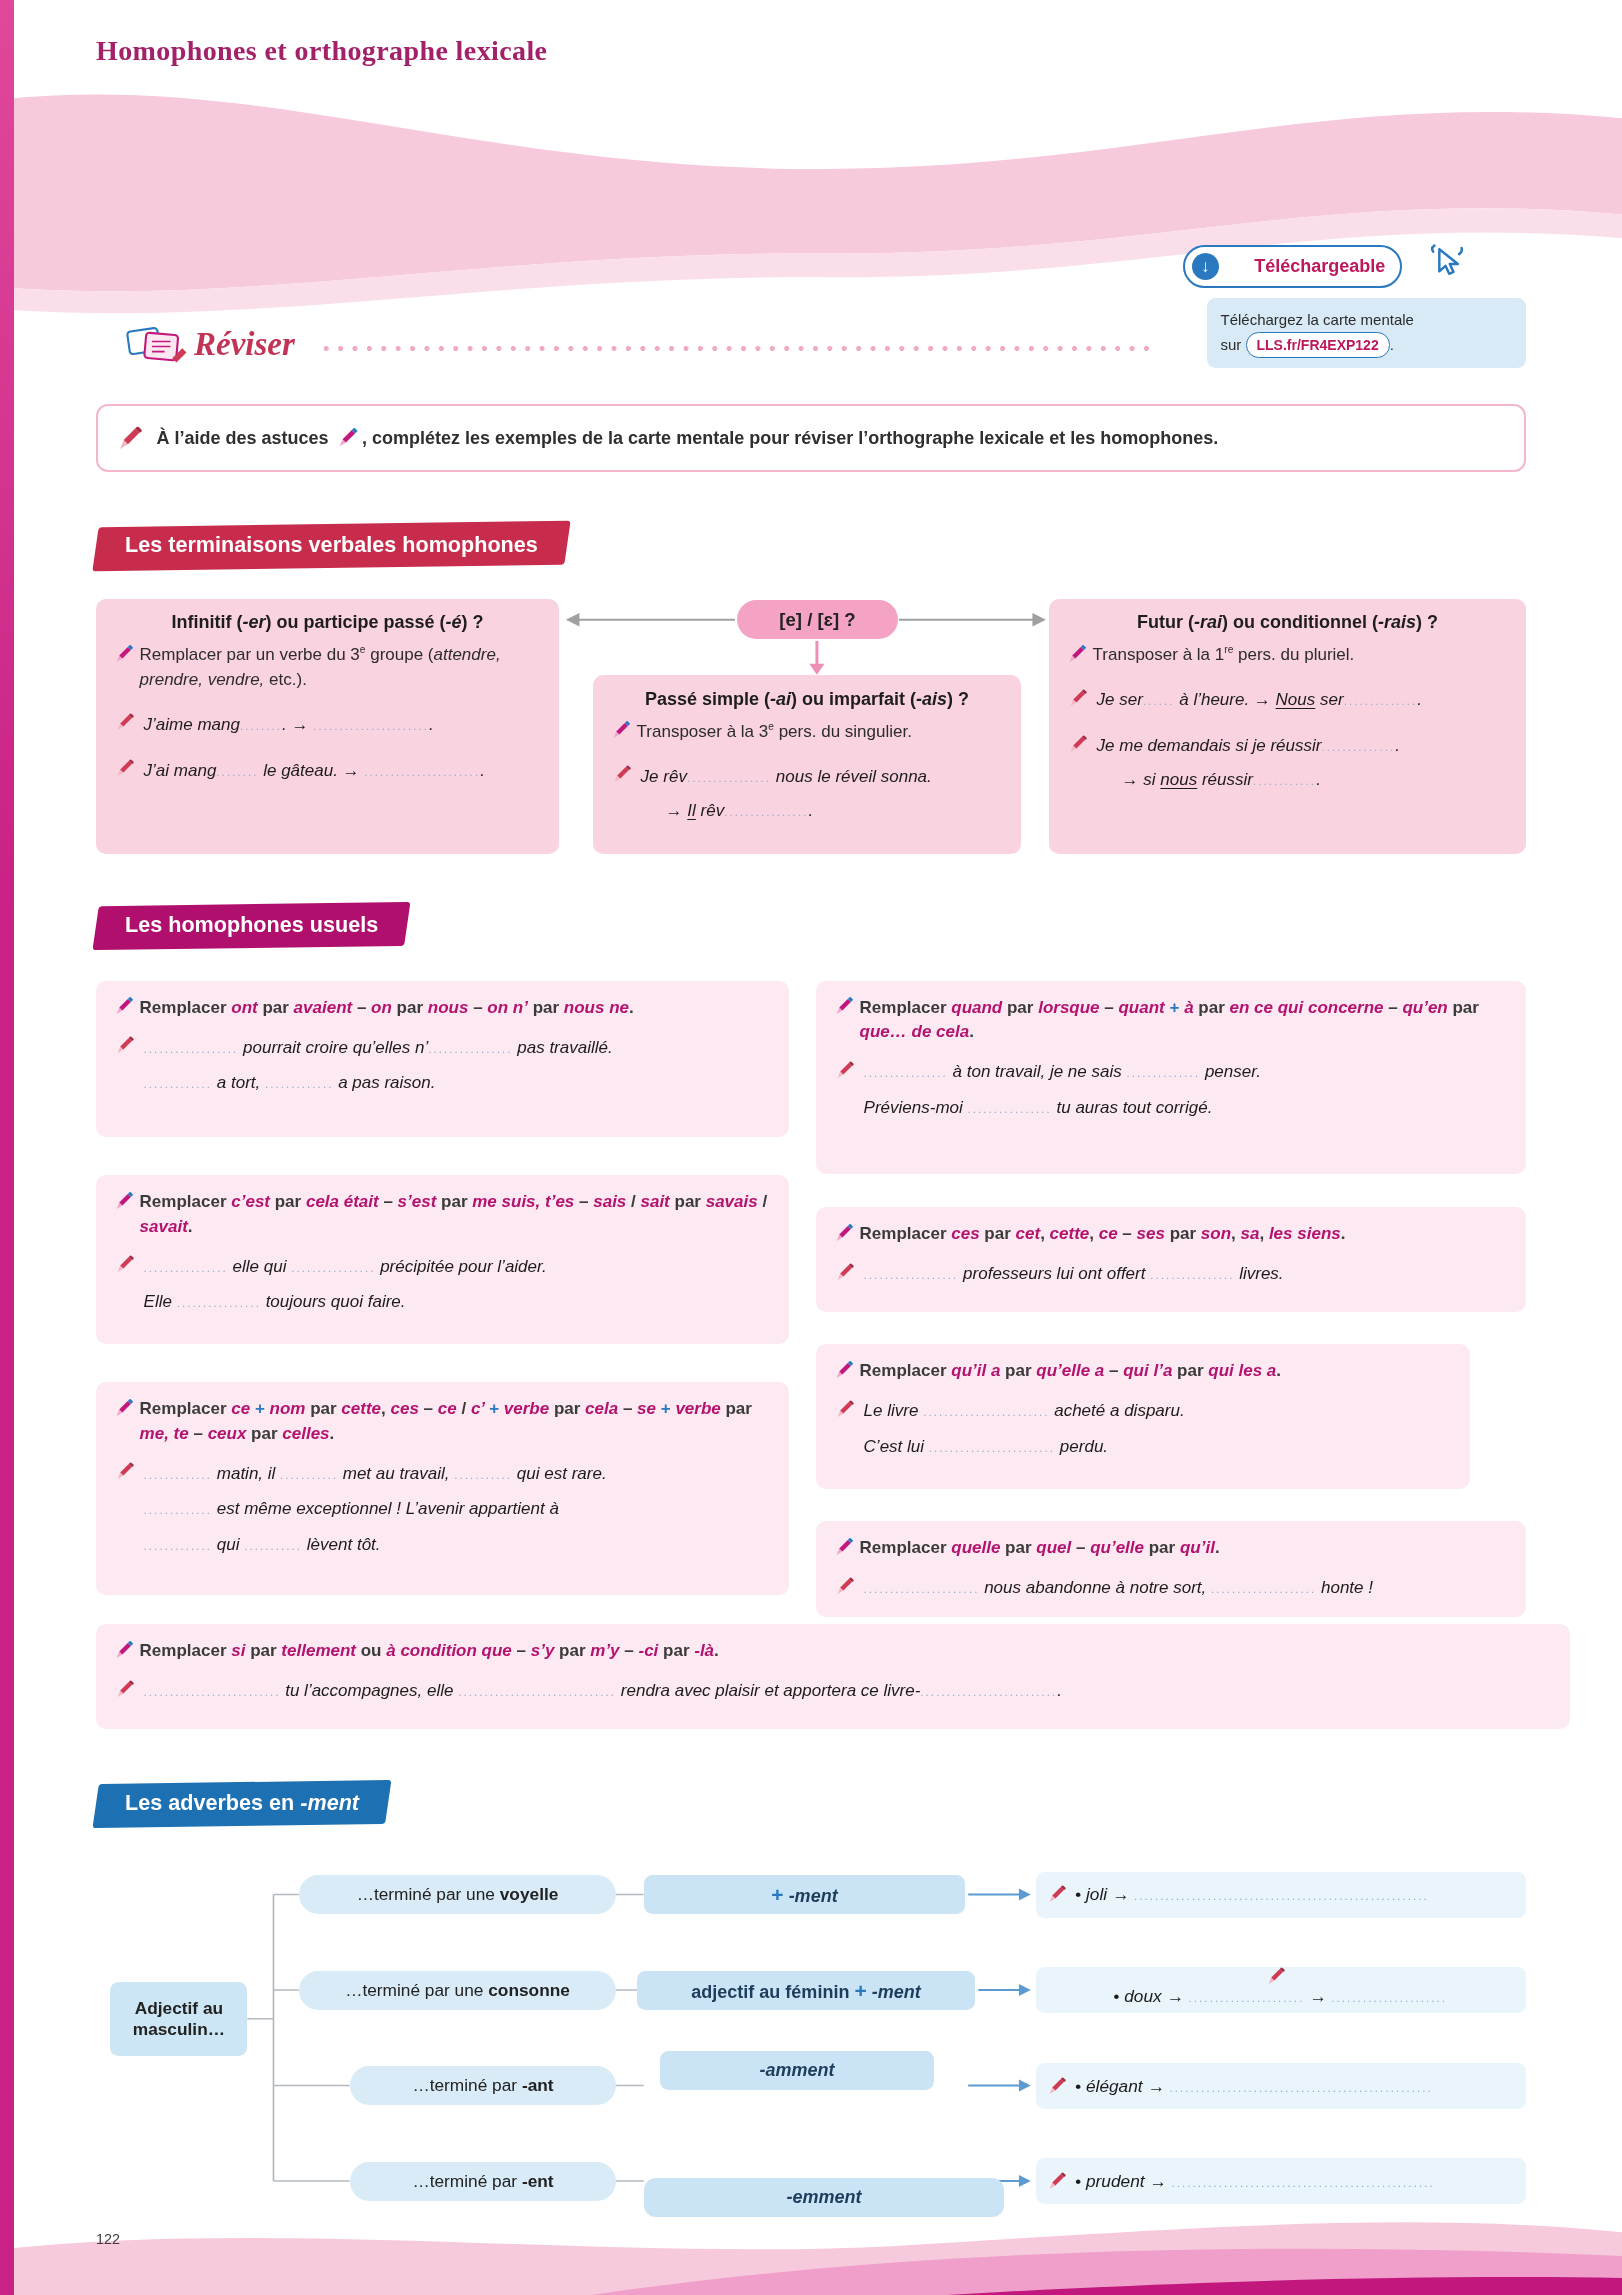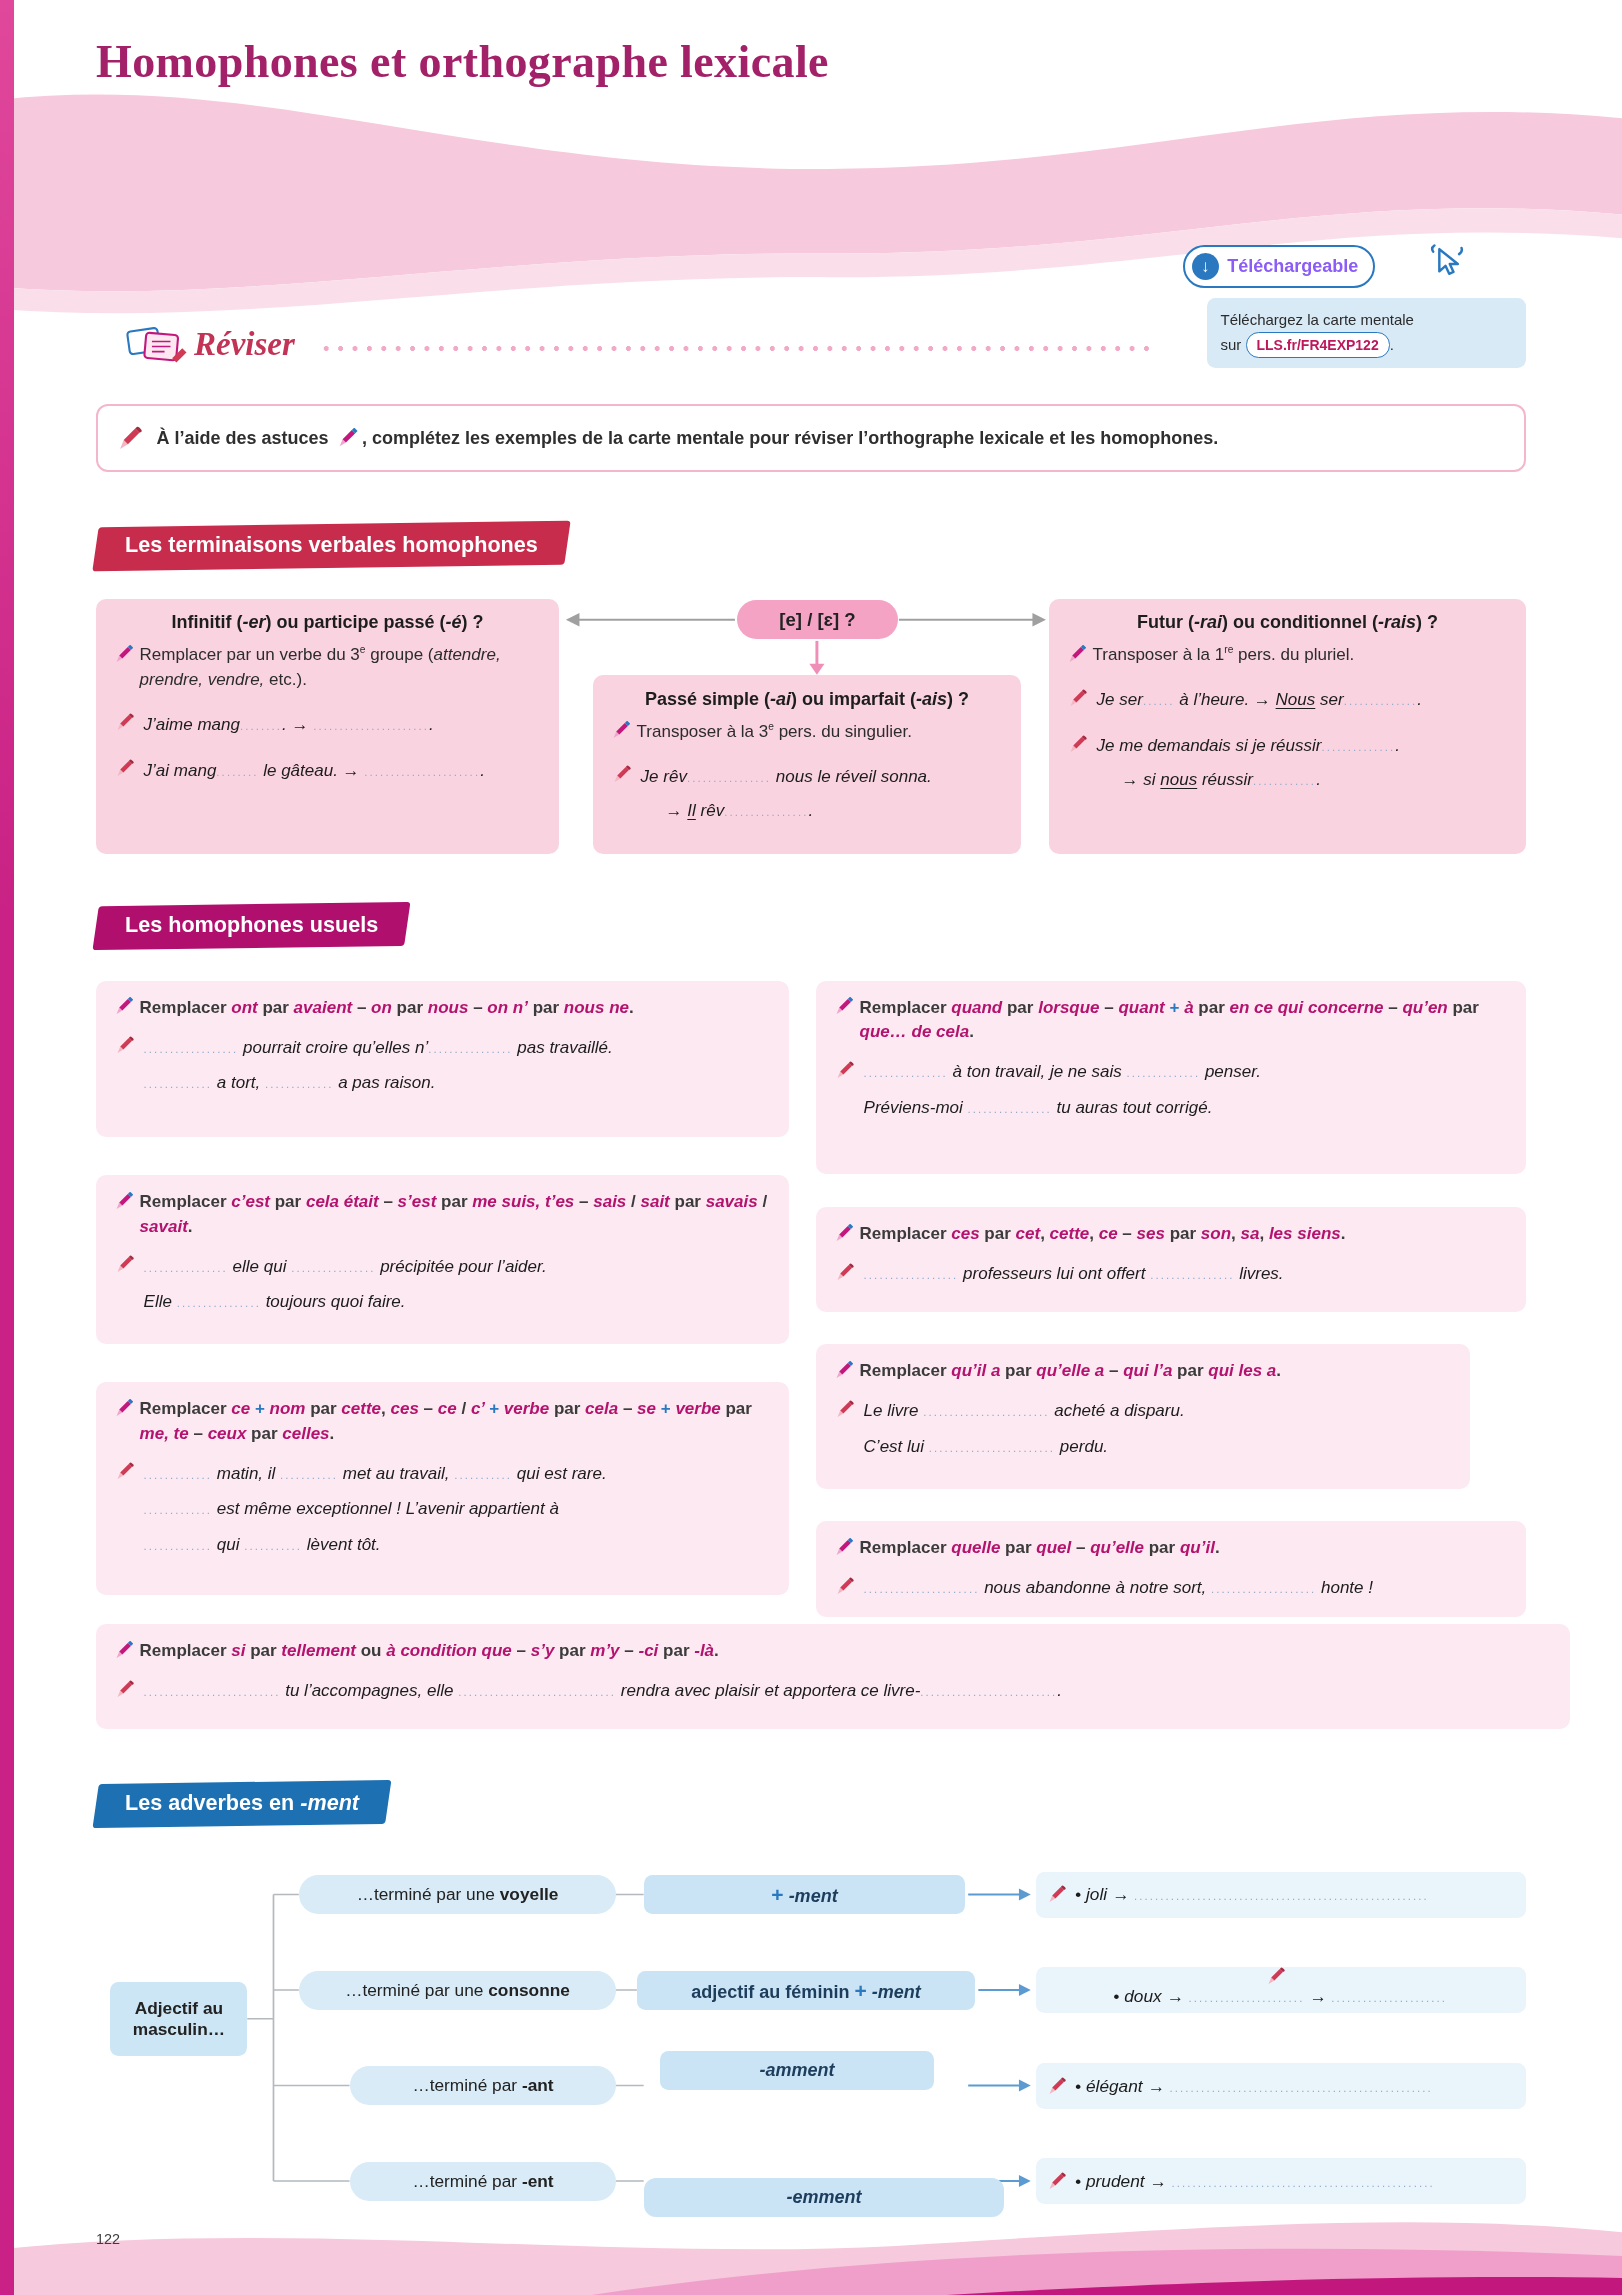--- a/index.html
+++ b/index.html
@@ -7,28 +7,28 @@
   .page{position:relative;width:1623px;height:2295px;background:#fff;overflow:hidden;
         font-family:"Liberation Sans","DejaVu Sans",sans-serif;color:#2c2c2c;}
   svg.deco{position:absolute;left:0;}
   .wave-top{top:0;width:1623px;height:338px;}
   .wave-bottom{bottom:0;width:1623px;height:127px;}
   .accent-bar{position:absolute;left:0;top:0;width:13.5px;height:2295px;
               background:linear-gradient(180deg,#e0489b 0%,#c92185 40%,#c92185 100%);z-index:6;}
 
   .page-title{position:absolute;left:96px;top:35px;margin:0;
               font-family:"Liberation Serif","DejaVu Serif",serif;
-              font-size:46px;font-weight:bold;color:#a32169;letter-spacing:0.4px;z-index:3;}
+              font-size:28px;font-weight:bold;color:#a32169;letter-spacing:0.4px;z-index:3;}
 
   
   .dl-badge{position:absolute;left:1183px;top:245px;height:39px;display:flex;align-items:center;gap:8.5px;
             background:#fff;border:2.5px solid #2a79c0;border-radius:22px;padding:0 15px 0 6.8px;z-index:3;}
   .dl-circle{width:27px;height:27px;border-radius:50%;background:#2a79c0;color:#fff;font-weight:bold;
              font-size:17px;display:flex;align-items:center;justify-content:center;}
-  .dl-label{color:#8b5cf6;font-weight:bold;font-size:18px;}
+  .dl-label{color:#be185d;font-weight:bold;font-size:18px;margin-left:27px;}
   .cursor-ic{position:absolute;left:1427px;top:243px;width:37px;height:37px;z-index:3;}
   .dl-info{position:absolute;left:1207px;top:298px;width:292px;background:#d8eaf6;border-radius:8.5px;
            padding:10px 13.5px;font-size:15px;color:#2b2b2b;z-index:3;line-height:1.6;}
   .lls-pill{display:inline-block;background:#fff;border:1.7px solid #2a79c0;border-radius:12.7px;
             padding:0.8px 10px;color:#be185d;font-weight:bold;font-size:14px;cursor:pointer;}
 
   
   .reviser-row{position:absolute;left:125px;top:321px;display:flex;align-items:center;z-index:3;}
   .reviser-ic{width:64px;height:46px;margin-right:5px;}
   .reviser-label{font-family:"Liberation Serif","DejaVu Serif",serif;font-style:italic;font-weight:bold;

